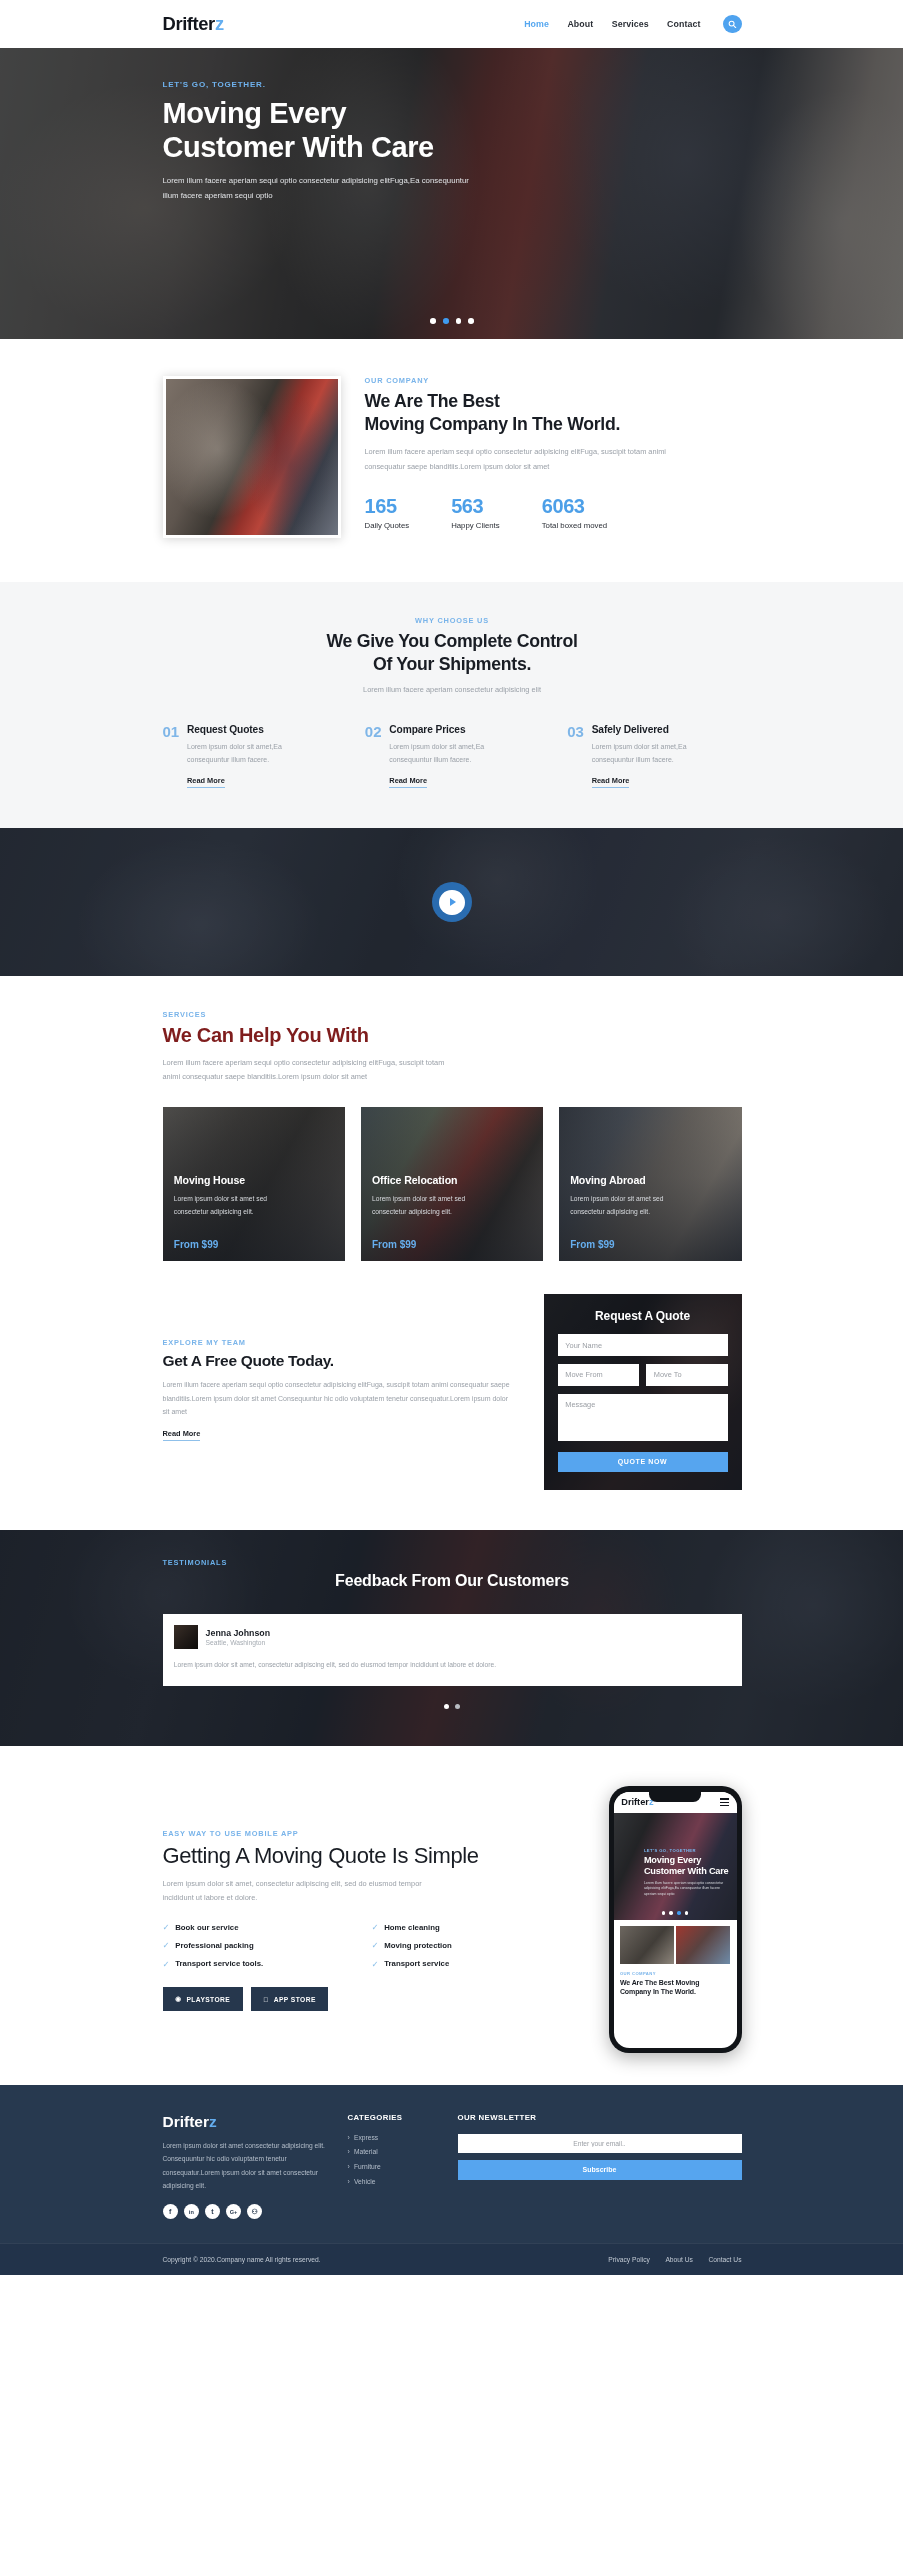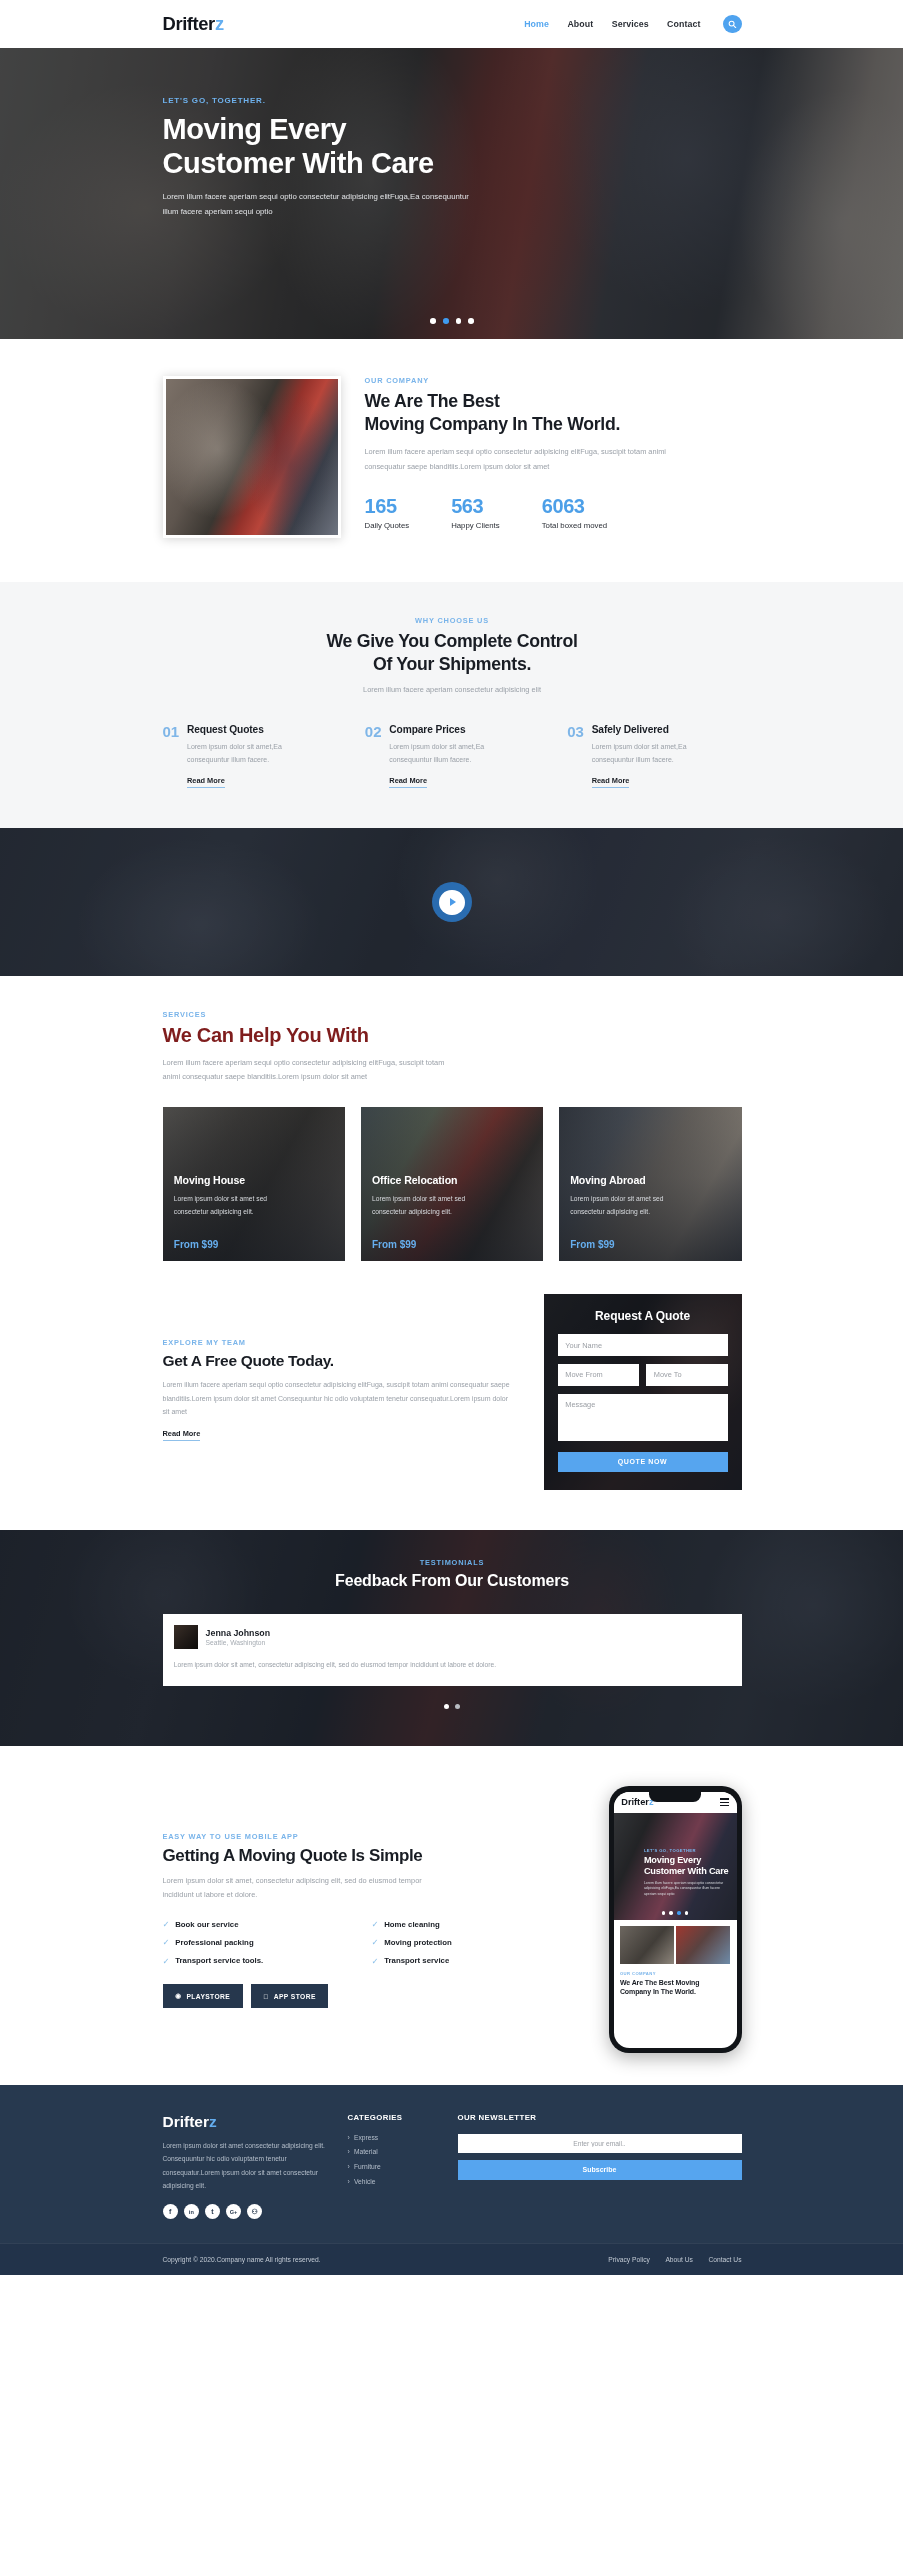--- a/index.html
+++ b/index.html
@@ -39,21 +39,21 @@
   .hero::before {
     content:""; position:absolute; inset:0;
     background:
       radial-gradient(ellipse 212px 177px at 16% 55%, rgba(190,175,155,.32), transparent 70%),
       radial-gradient(ellipse 155px 233px at 41% 45%, rgba(225,220,210,.24), transparent 70%),
       radial-gradient(ellipse 127px 212px at 57% 50%, rgba(140,45,38,.45), transparent 70%),
       radial-gradient(ellipse 184px 212px at 76% 38%, rgba(95,100,118,.45), transparent 72%),
       radial-gradient(ellipse 141px 184px at 93% 60%, rgba(205,198,186,.4), transparent 72%);
   }
   .hero::after { content:""; position:absolute; inset:0; background: rgba(26,30,37,.52); }
-  .hero-content { position: relative; z-index: 3; width: 579px; margin: 16px auto; padding-top: 32px; }
+  .hero-content { position: relative; z-index: 3; width: 579px; margin: 0 auto; padding-top: 32px; }
   .kicker { color: #6fb2ee; font-size: 8px; font-weight: bold; letter-spacing: 0.8px; margin-bottom: 7px; }
   .hero h1 { color: #fff; font-size: 29px; line-height: 1.18; font-weight: bold; letter-spacing: -0.4px; }
   .hero p { color: #e2e4e7; font-size: 7.8px; line-height: 1.85; margin-top: 10px; max-width: 311px; }
   .dots { position: absolute; bottom: 15.5px; left: 0; right: 0; display: flex; justify-content: center; gap: 7px; z-index: 5; }
   .dot { width: 5.6px; height: 5.6px; border-radius: 50%; background: #fff; cursor: pointer; }
   .dot.active { background: #3f9bf0; }
 
   
   .about { padding: 37px 0 44px; background: #fff; }
   .about-inner { display: flex; gap: 24px; align-items: flex-start; }
@@ -165,41 +165,41 @@
     background: linear-gradient(105deg,#252a33 0%,#2d323c 20%,#1f242c 38%,#5a2b28 50%,#2b3038 62%,#373d47 82%,#262b33 100%);
   }
   .testi::before {
     content:""; position:absolute; inset:0;
     background: radial-gradient(ellipse 141px 127px at 18% 30%, rgba(120,126,140,.25), transparent 72%),
                 radial-gradient(ellipse 113px 141px at 66% 40%, rgba(140,60,52,.3), transparent 72%),
                 radial-gradient(ellipse 155px 141px at 90% 35%, rgba(120,130,148,.3), transparent 72%);
   }
   .testi::after { content:""; position:absolute; inset:0; background: rgba(24,28,36,.6); }
   .testi-in { position: relative; z-index: 3; }
-  .testi .label-blue { text-align: center; color: #6aafe9; }
+  .testi .label-blue { color: #6aafe9; }
   .testi h2 { color: #fff; font-size: 16px; font-weight: bold; text-align: center; letter-spacing: -0.2px; }
   .testi-cards { display: flex; gap: 17px; margin-top: 24px; }
   .testi-card { flex: 1; background: #fff; padding: 11.3px 11.3px 14px; }
   .testi-head { display: flex; align-items: center; gap: 7.8px; }
   .avatar { width: 24px; height: 24px; flex: none; }
   .avatar.a1 { background: linear-gradient(135deg,#7f8a6d,#4c5243 55%,#2f3329); }
   .avatar.a2 { background: linear-gradient(135deg,#3a2f28,#1e1916 60%,#0e0c0b); }
   .avatar.a3 { background: linear-gradient(135deg,#8d949c,#5a5e62 55%,#33363a); }
   .testi-name { font-size: 8.8px; font-weight: bold; color: #191d24; }
   .testi-loc { font-size: 6.7px; color: #a5abb2; margin-top: 1.4px; }
   .testi-card p { color: #9aa0a8; font-size: 6.7px; line-height: 2; margin-top: 9.2px; }
   .testi-dots { display: flex; justify-content: center; gap: 5.6px; margin-top: 18.4px; }
   .tdot { width: 5px; height: 5px; border-radius: 50%; background: #fff; cursor: pointer; }
   .tdot.muted { background: #b8bcc2; }
 
   
   .app { background: #fff; padding: 40px 0 32px; }
   .app-inner { display: flex; gap: 28px; align-items: center; }
   .app-left { flex: 1; }
-  .app-left h2 { font-size: 17px; font-weight: bold; letter-spacing: -0.4px; color: #191d24; }
+  .app-left h2 { font-size: 22px; font-weight: normal; letter-spacing: -0.4px; color: #191d24; }
   .app-left .body { color: #9aa0a8; font-size: 7.4px; line-height: 1.95; margin-top: 8.5px; max-width: 282px; }
   .checks { display: flex; flex-wrap: wrap; margin-top: 17px; }
   .check { width: 50%; display: flex; align-items: center; gap: 5.6px; margin-bottom: 9.2px; }
   .check .tick { color: #8dc1ea; font-size: 8.5px; line-height: 1; }
   .check span.txt { font-size: 7.8px; font-weight: bold; color: #191d24; }
   .store-btns { display: flex; gap: 7.8px; margin-top: 10px; }
   .store-btn {
     background: #26374d; color: #fff; border: none; padding: 7.8px 12.7px;
     font-size: 6.7px; font-weight: bold; letter-spacing: 0.4px; cursor: pointer;
     display: flex; align-items: center; gap: 5px; font-family: "Liberation Sans", sans-serif;

